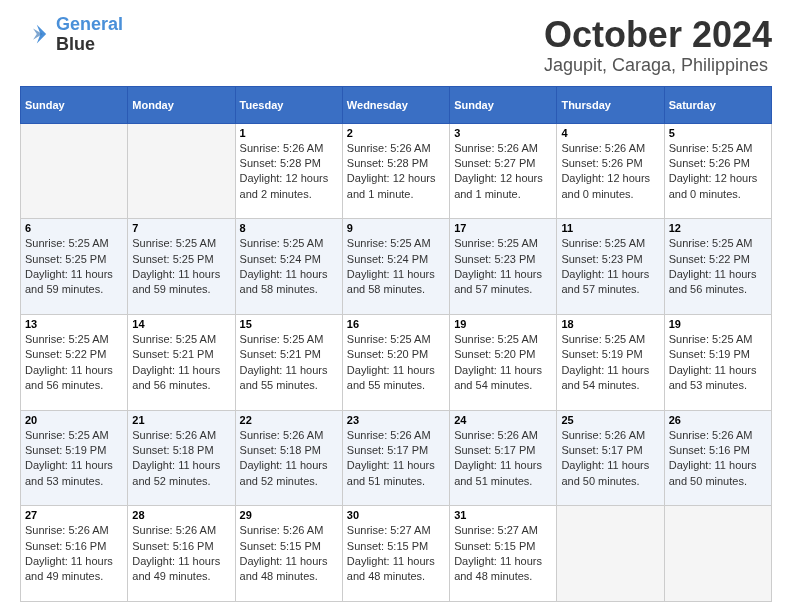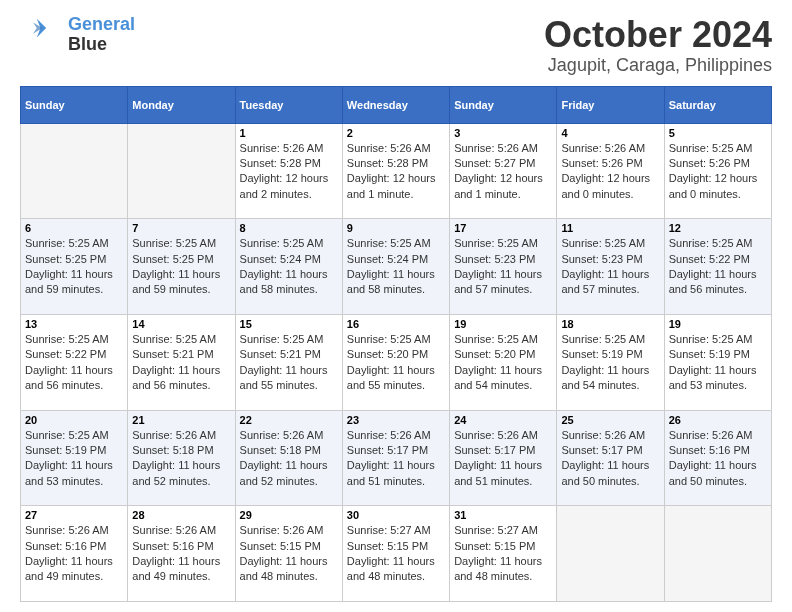--- a/index.html
+++ b/index.html
@@ -18,38 +18,38 @@
       flex-direction: column;
     }
     .header {
       display: flex;
       justify-content: space-between;
       align-items: flex-start;
       margin-bottom: 10px;
     }
     .logo {
       display: flex;
-      align-items: flex-start;
-      gap: 20px;
+      align-items: center;
+      gap: 8px;
     }
     .logo-text {
       font-size: 18px;
       font-weight: bold;
       color: #333;
       line-height: 1.1;
     }
     .logo-text span {
       color: #4a90d9;
     }
     .logo-icon {
       width: 28px;
       height: 28px;
     }
     .title-block {
-      text-align: right;
+      text-align: left;
     }
     .month-title {
       font-size: 36px;
       font-weight: bold;
       color: #333;
       line-height: 1.1;
     }
     .subtitle {
       font-size: 18px;
       color: #555;
@@ -117,21 +117,21 @@
   </div>
 
   <table class="calendar">
     <thead>
       <tr>
         <th>Sunday</th>
         <th>Monday</th>
         <th>Tuesday</th>
         <th>Wednesday</th>
         <th>Sunday</th>
-        <th>Friday</th>
+        <th>Thursday</th>
         <th>Saturday</th>
       </tr>
     </thead>
     <tbody id="calendar-body">
     <tr>
           <td class="empty"></td>
           <td class="empty"></td>
           <td>
             <span class="day-num">1</span>
             <div class="day-info" style="white-space: pre-line;">Sunrise: 5:26 AM

